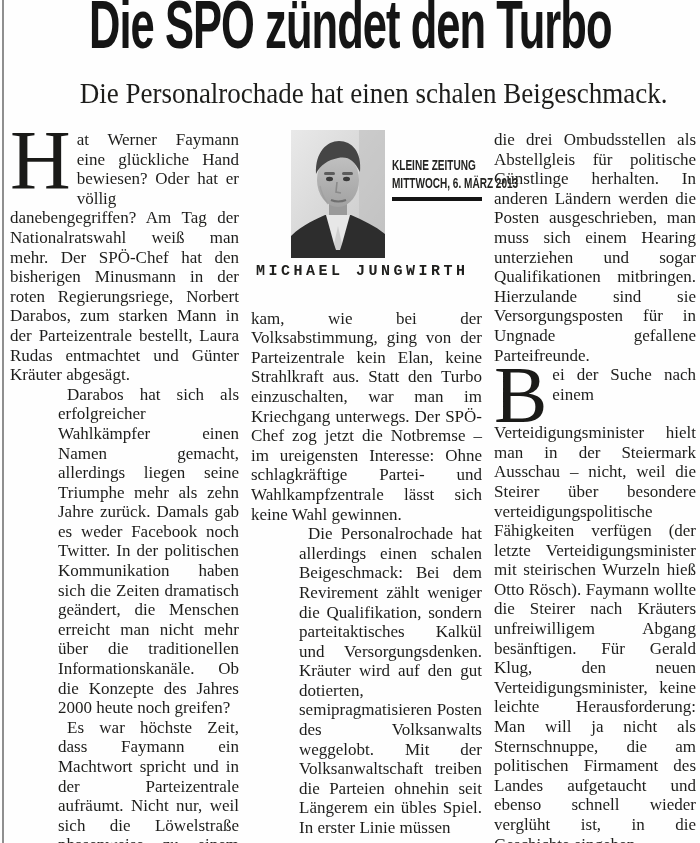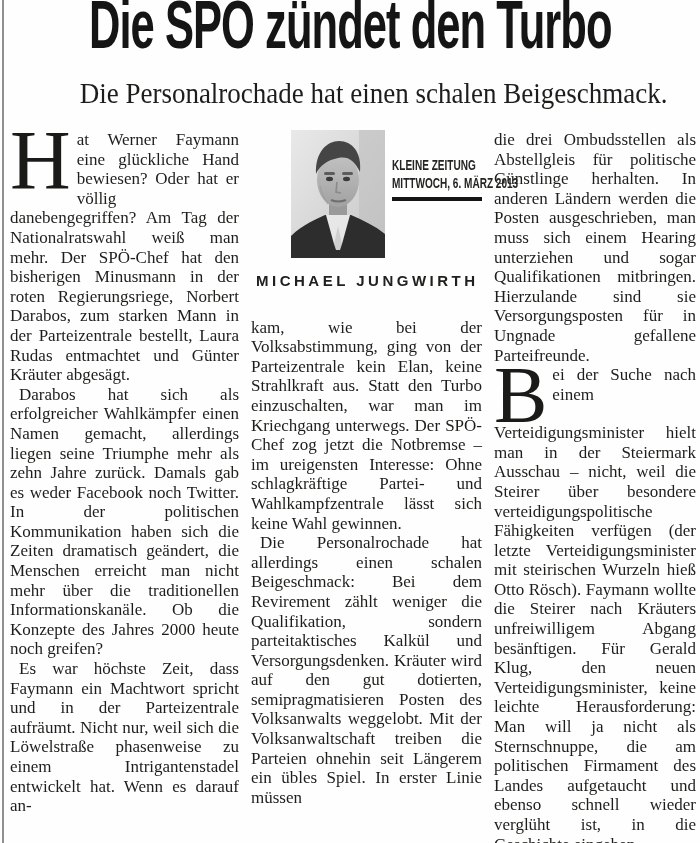--- a/index.html
+++ b/index.html
@@ -22,43 +22,43 @@
   .subtitle-row{display:flex;justify-content:flex-end;margin-top:21px;}
   .subtitle{flex:none;white-space:nowrap;font-size:30px;line-height:32px;color:#1d1d1b;transform:scaleX(0.9);}
 
   
   .columns{display:flex;margin-top:21px;padding:0 4px 0 10px;gap:12px;}
   .col{text-align:justify;font-size:17px;line-height:19.6px;}
   .col-left{width:229px;flex:none;}
   .col-mid{width:231px;flex:none;}
   .col-right{flex:1;min-width:0;}
   p.para{margin:0;padding:0;}
-  p.indent{text-indent:9px;}
+  p.indent{text-indent:9px;margin-left:48px;}
   .dropcap{
     float:left;font-family:"Liberation Serif", serif;
     font-size:84px;line-height:57px;height:57px;margin:2px 6px 0 0;
     color:#1a1a18;
   }
   .dropcap-b{font-size:80px;line-height:56px;height:56px;margin:2px 5px 0 0;}
 
   
   .byline{display:flex;height:128px;padding-left:40px;}
   .photo{width:94px;height:128px;flex:none;display:block;}
   .pubblock{flex:1;min-width:0;padding:26px 0 0 7px;}
   .publine{
     display:block;white-space:nowrap;
     font-family:"Liberation Sans", sans-serif;font-weight:bold;
     font-size:15px;line-height:18px;color:#242422;
     transform:scaleX(0.67);transform-origin:0 50%;
   }
   .date-rule{height:4px;background:#141414;margin-top:5px;}
   .author{
-    font-family:Liberation Sans, sans-serif;font-weight:bold;
+    font-family:Liberation Mono, monospace;font-weight:bold;
     font-size:15px;letter-spacing:3.5px;white-space:nowrap;
-    margin:13px 0 0 5px;color:#20201e;text-align:left;
+    margin:4px 0 0 5px;color:#20201e;text-align:left;
   }
   .mid-body{margin-top:27px;}
 </style>
 </head>
 <body>
 
 <div class="page">
   <div class="edge-line"></div>
 
   <header>

